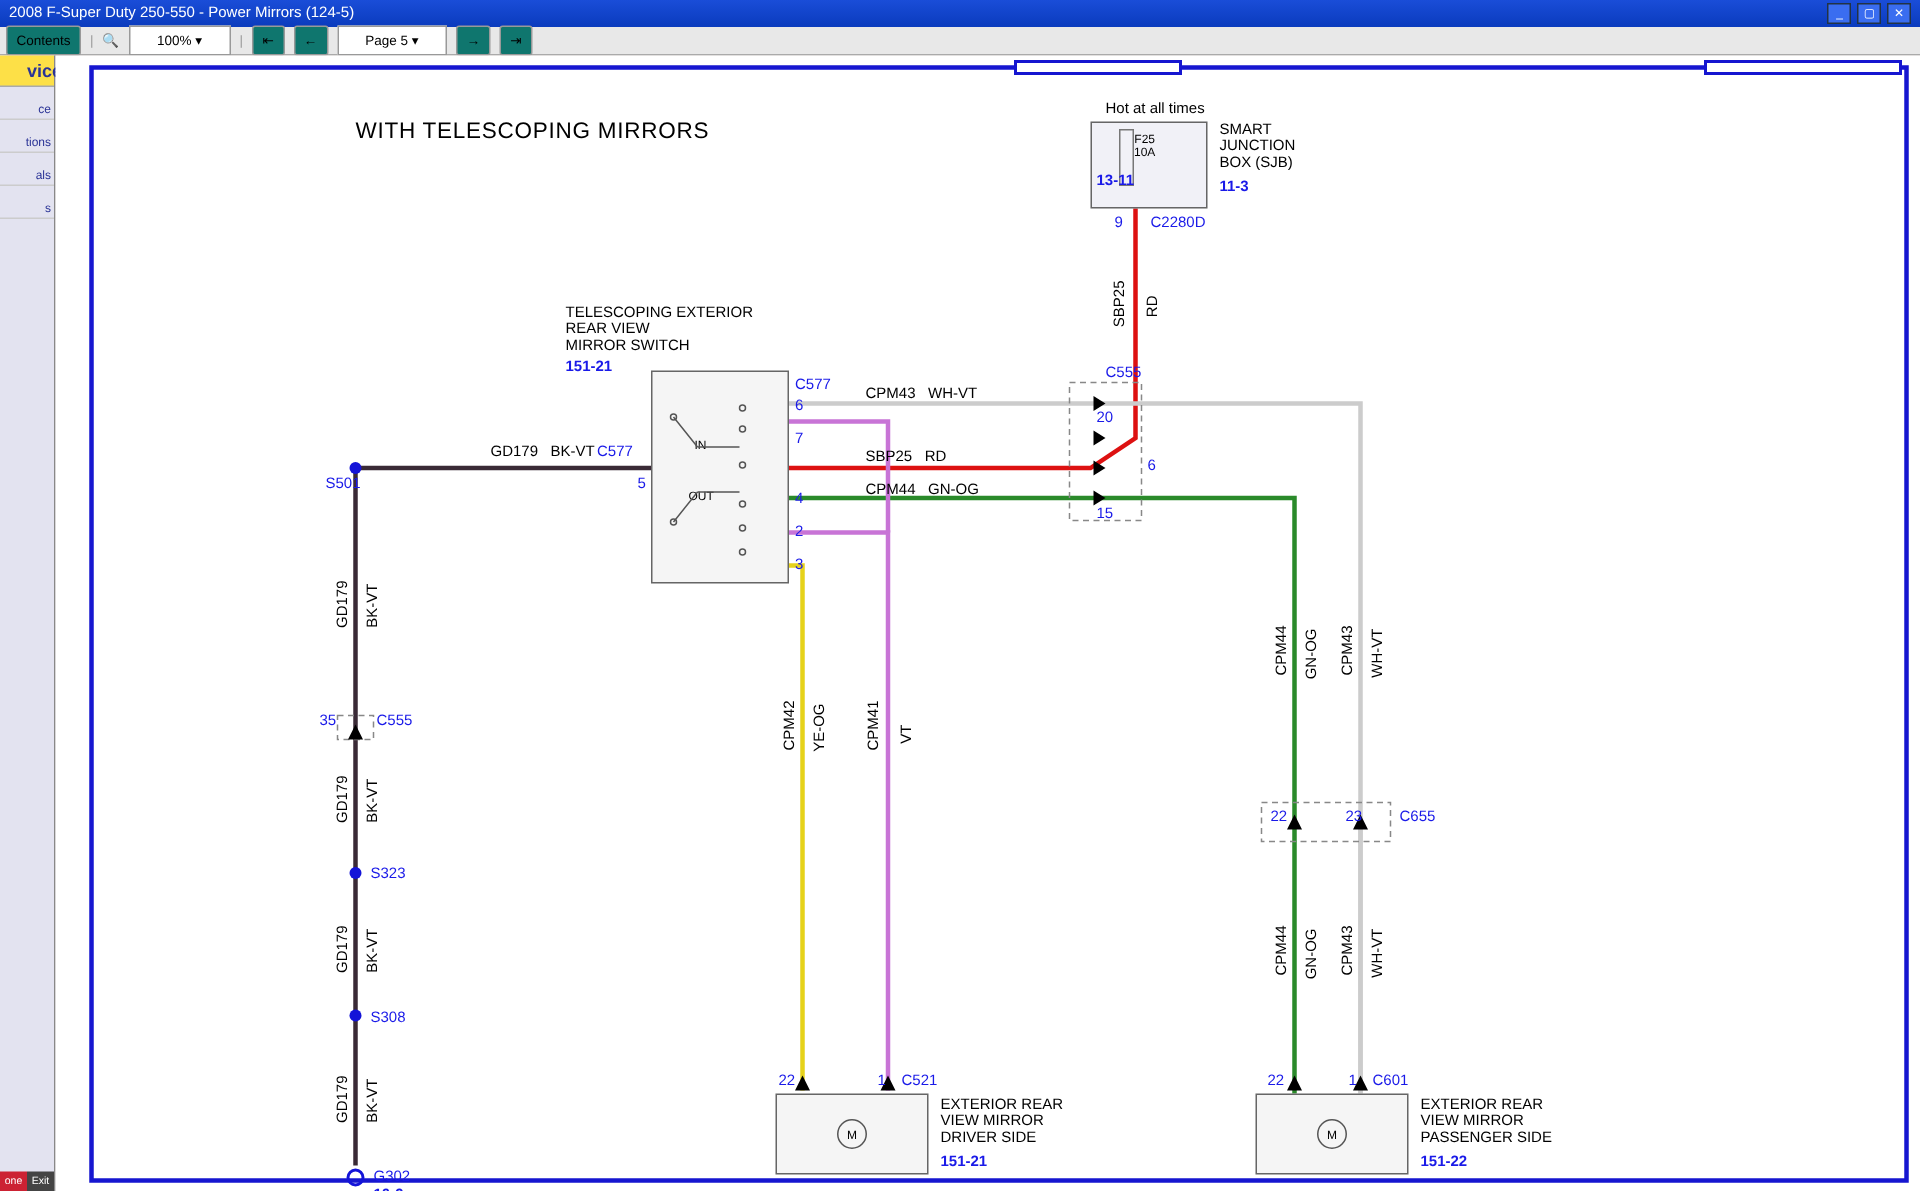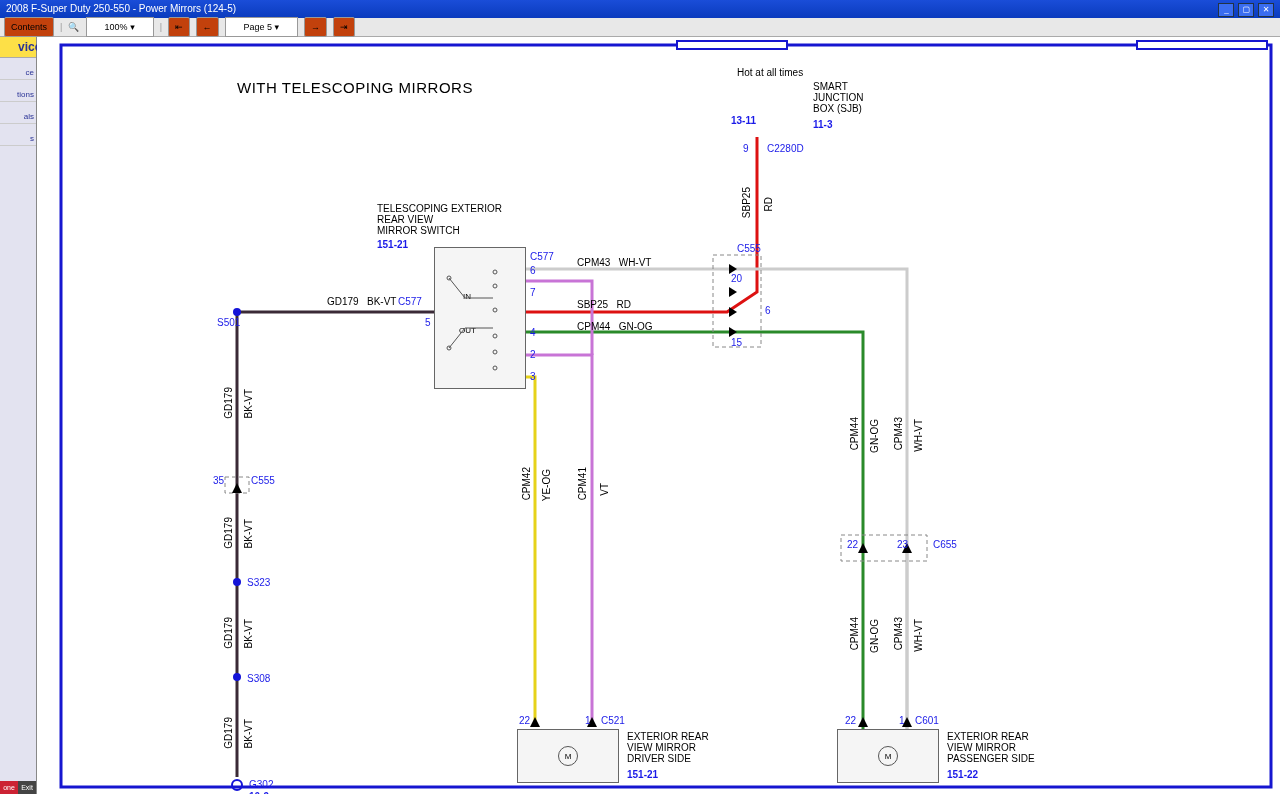--- a/index.html
+++ b/index.html
@@ -1,20 +1,20 @@
 <!DOCTYPE html>
 <html><head>
 <meta charset="utf-8">
 <style>
 html,body{margin:0;padding:0;width:1280px;height:794px;font-family:Arial,Helvetica,sans-serif;overflow:hidden;background:#d8c8c0}
 
 .titlebar{height:18px;background:linear-gradient(#1a4dd8,#0a3bbd);color:#fff;font-size:10px;line-height:18px;padding:0 6px;display:flex;justify-content:space-between;align-items:center}
 .titlebar .btns span{display:inline-block;width:14px;height:12px;background:#3a6df0;border:1px solid #234;margin-left:1px;font-size:8px;text-align:center;line-height:12px}
 .toolbar{height:18px;background:#e8e8e8;border-bottom:1px solid #aaa;font-size:9px;line-height:18px;padding:0 4px;display:flex;gap:6px;align-items:center}
-.toolbar .btn{padding:0 6px;border:1px solid #999;background:#c2410c;cursor:pointer;border-radius:2px}
+.toolbar .btn{padding:0 6px;border:1px solid #999;background:#0f766e;cursor:pointer;border-radius:2px}
 .toolbar .sel{padding:0 18px;border:1px solid #999;background:#fff}
 .toolbar .sep{color:#999}
 
 .outer{display:flex;height:758px}
 .side{width:36px;background:#e3e3f0;border-right:1px solid #888;position:relative}
 .side .srv{font-size:12px;font-weight:bold;color:#2a3396;padding:3px 18px;border-bottom:1px solid #aaa;background:#fde047}
 .side .item{font-size:8px;color:#2a3396;text-align:right;padding:10px 2px 2px;border-bottom:1px solid #ccc;writing-mode:horizontal-tb}
 .side .footer{position:absolute;bottom:0;left:0;right:0;height:14px;display:flex}
 .side .footer div{flex:1;font-size:7px;color:#fff;text-align:center;line-height:14px}
 .side .footer .home{background:#c23}
@@ -124,20 +124,25 @@
         <circle cx="200" cy="640" r="4"></circle>
       </g>
 
       <g stroke="#1414d8" stroke-width="2">
         <circle cx="200" cy="748" r="5" fill="none"></circle>
       </g>
     </svg>
 
     <div class="title" style="left:200px;top:42px">WITH TELESCOPING MIRRORS</div>
 
+    <div class="comp" style="left:690px;top:44px;width:76px;height:56px;background:#f1f1f7">
+      <div style="position:absolute;left:28px;top:6px;font-size:8px;text-align:center;white-space:pre">F25
+10A</div>
+      <div style="position:absolute;left:18px;top:4px;width:8px;height:36px;border:1px solid #777"></div>
+    </div>
     <div class="lbl" style="left:700px;top:30px">Hot at all times</div>
     <div class="lbl" style="left:776px;top:44px;white-space:pre">SMART
 JUNCTION
 BOX (SJB)</div>
     <div class="lbl boldblue" style="left:776px;top:82px">11-3</div>
     <div class="lbl boldblue" style="left:694px;top:78px">13-11</div>
     <div class="lbl blue" style="left:706px;top:106px">9</div>
     <div class="lbl blue" style="left:730px;top:106px">C2280D</div>
     <div class="lbl v" style="left:704px;top:150px">SBP25</div>
     <div class="lbl v" style="left:726px;top:160px">RD</div>

